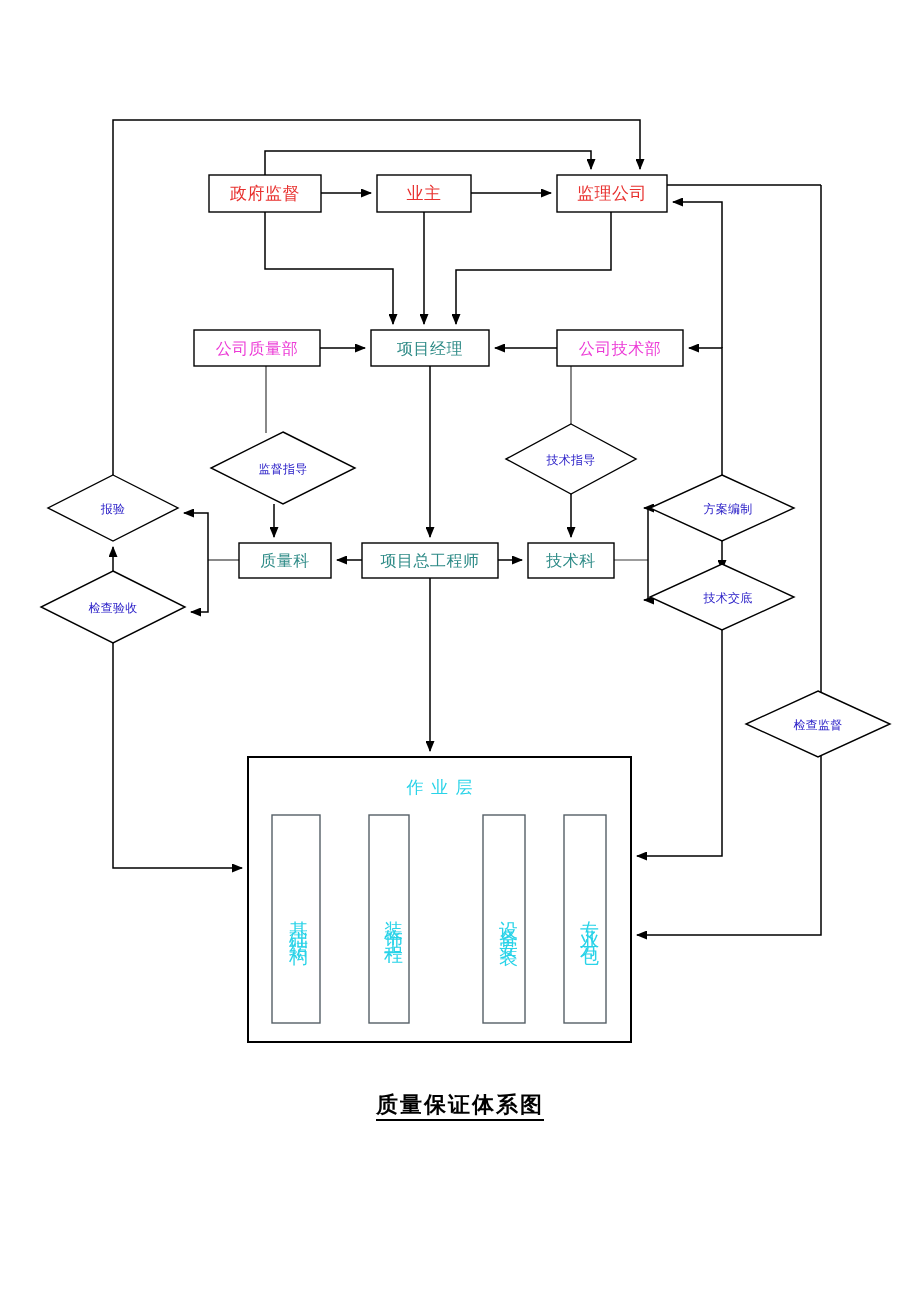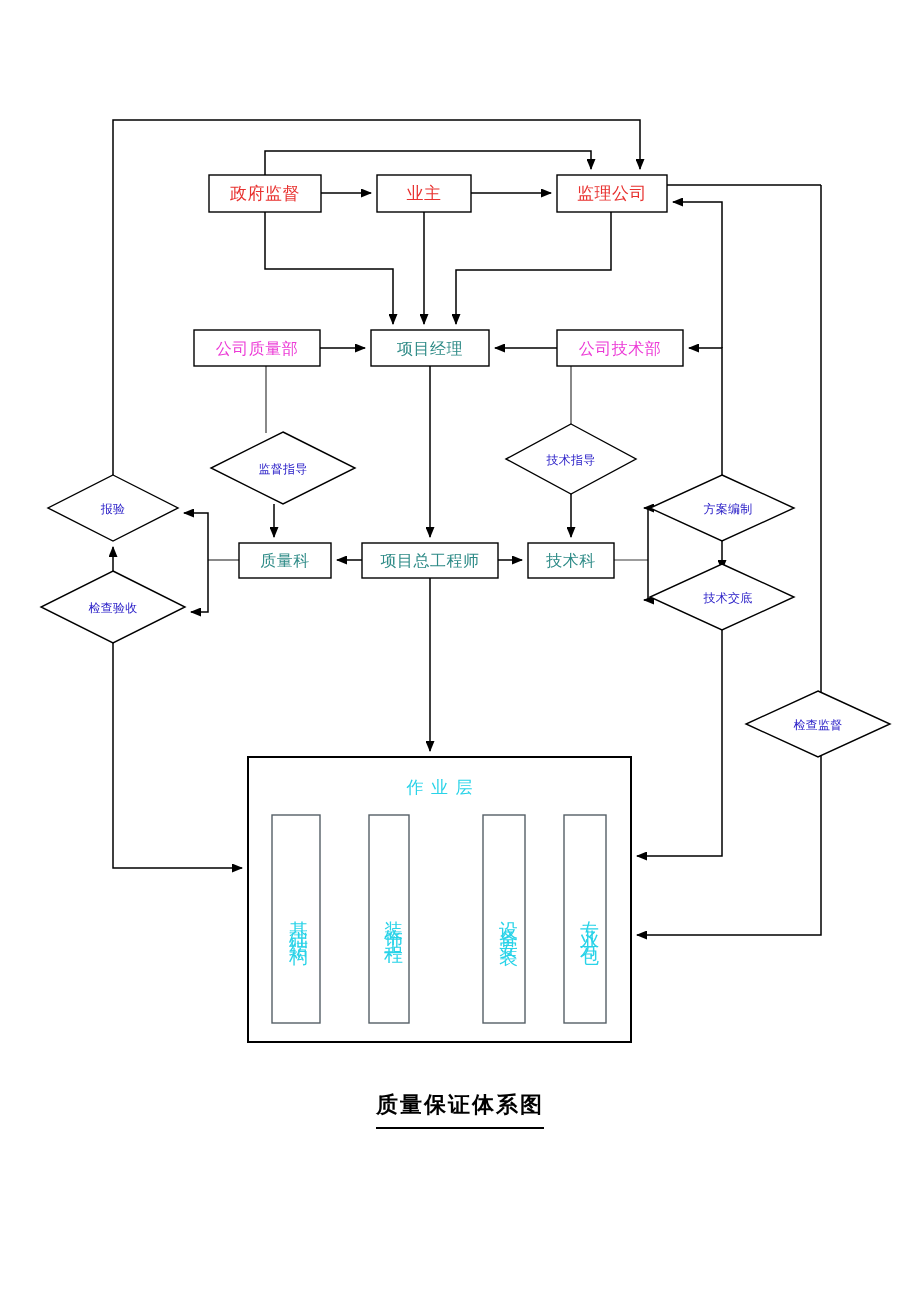--- a/index.html
+++ b/index.html
@@ -102,21 +102,21 @@
     width: 920px;
     text-align: center;
     font-size: 22px;
     font-weight: bold;
     color: #000000;
     font-family: "DejaVu Sans", "Liberation Sans", sans-serif;
     letter-spacing: 2px;
   }
   .fig-title span {
     border-bottom: 2px solid #000;
-    padding-bottom: 10px;
+    padding-bottom: 2px;
     margin-top: 36px;
   }
 </style>
 </head>
 <body>
 
 <div id="page">
 
   <svg id="diagram" viewBox="0 0 920 1302">
     <defs>

